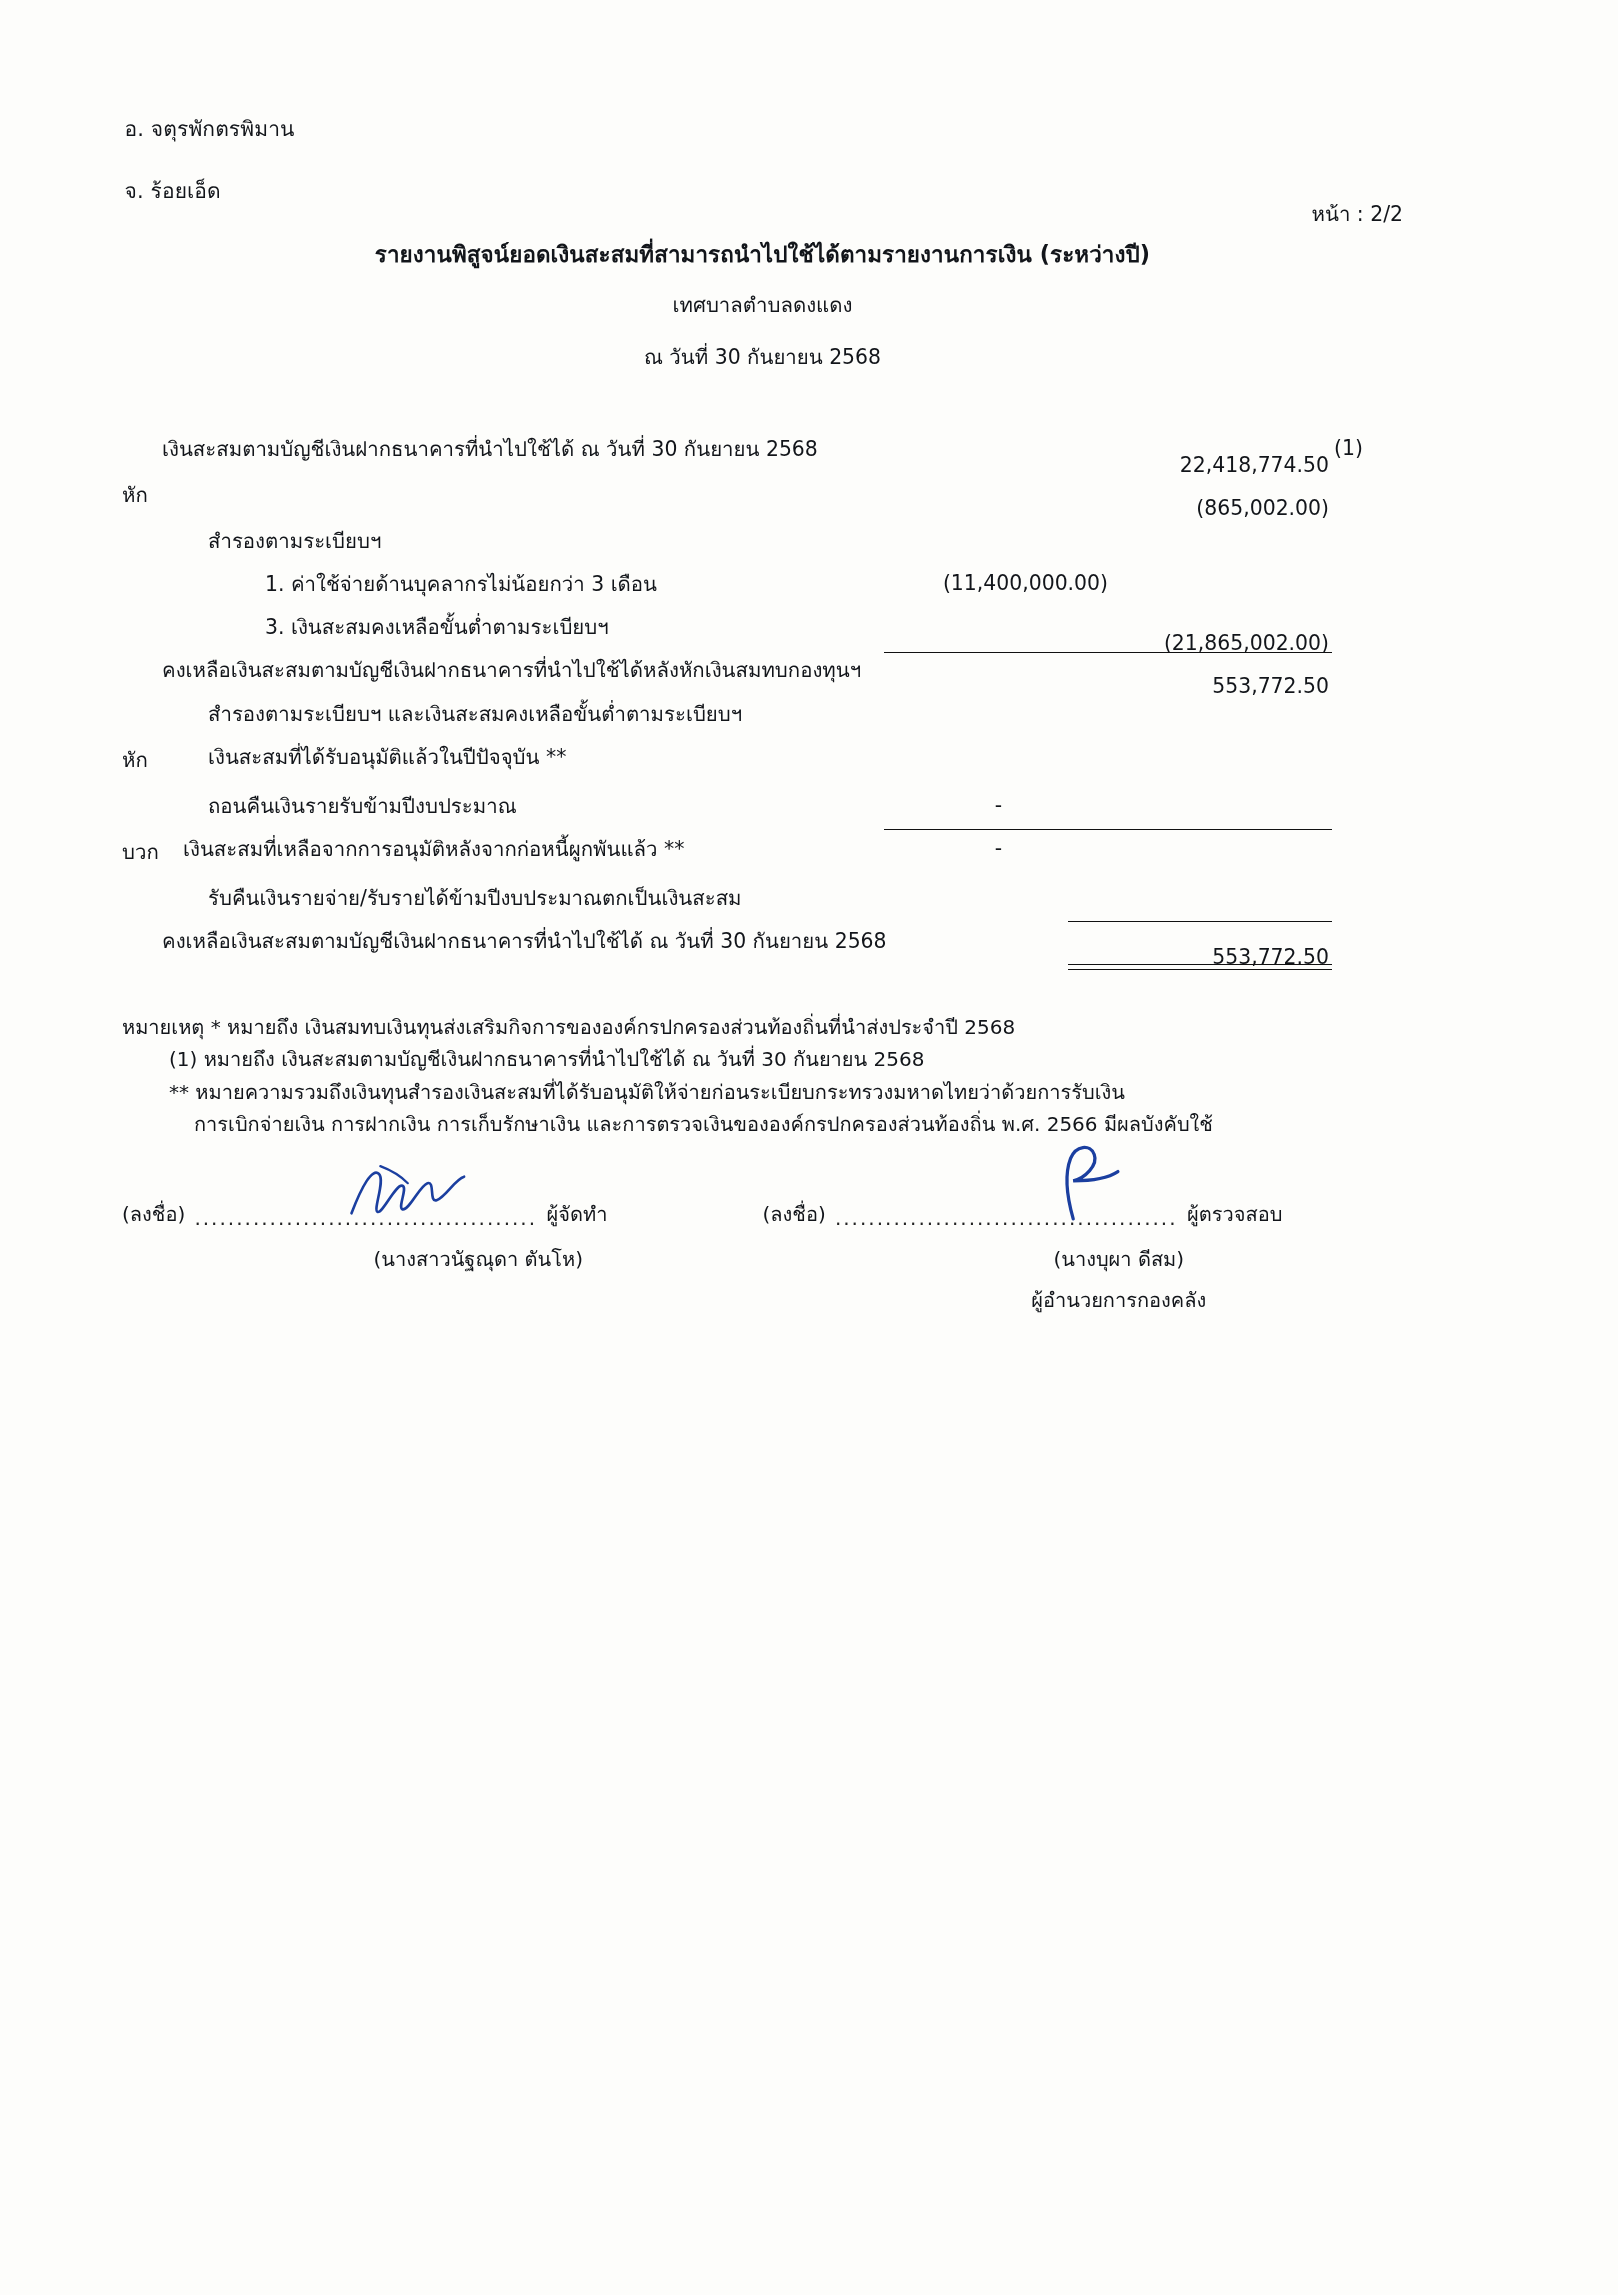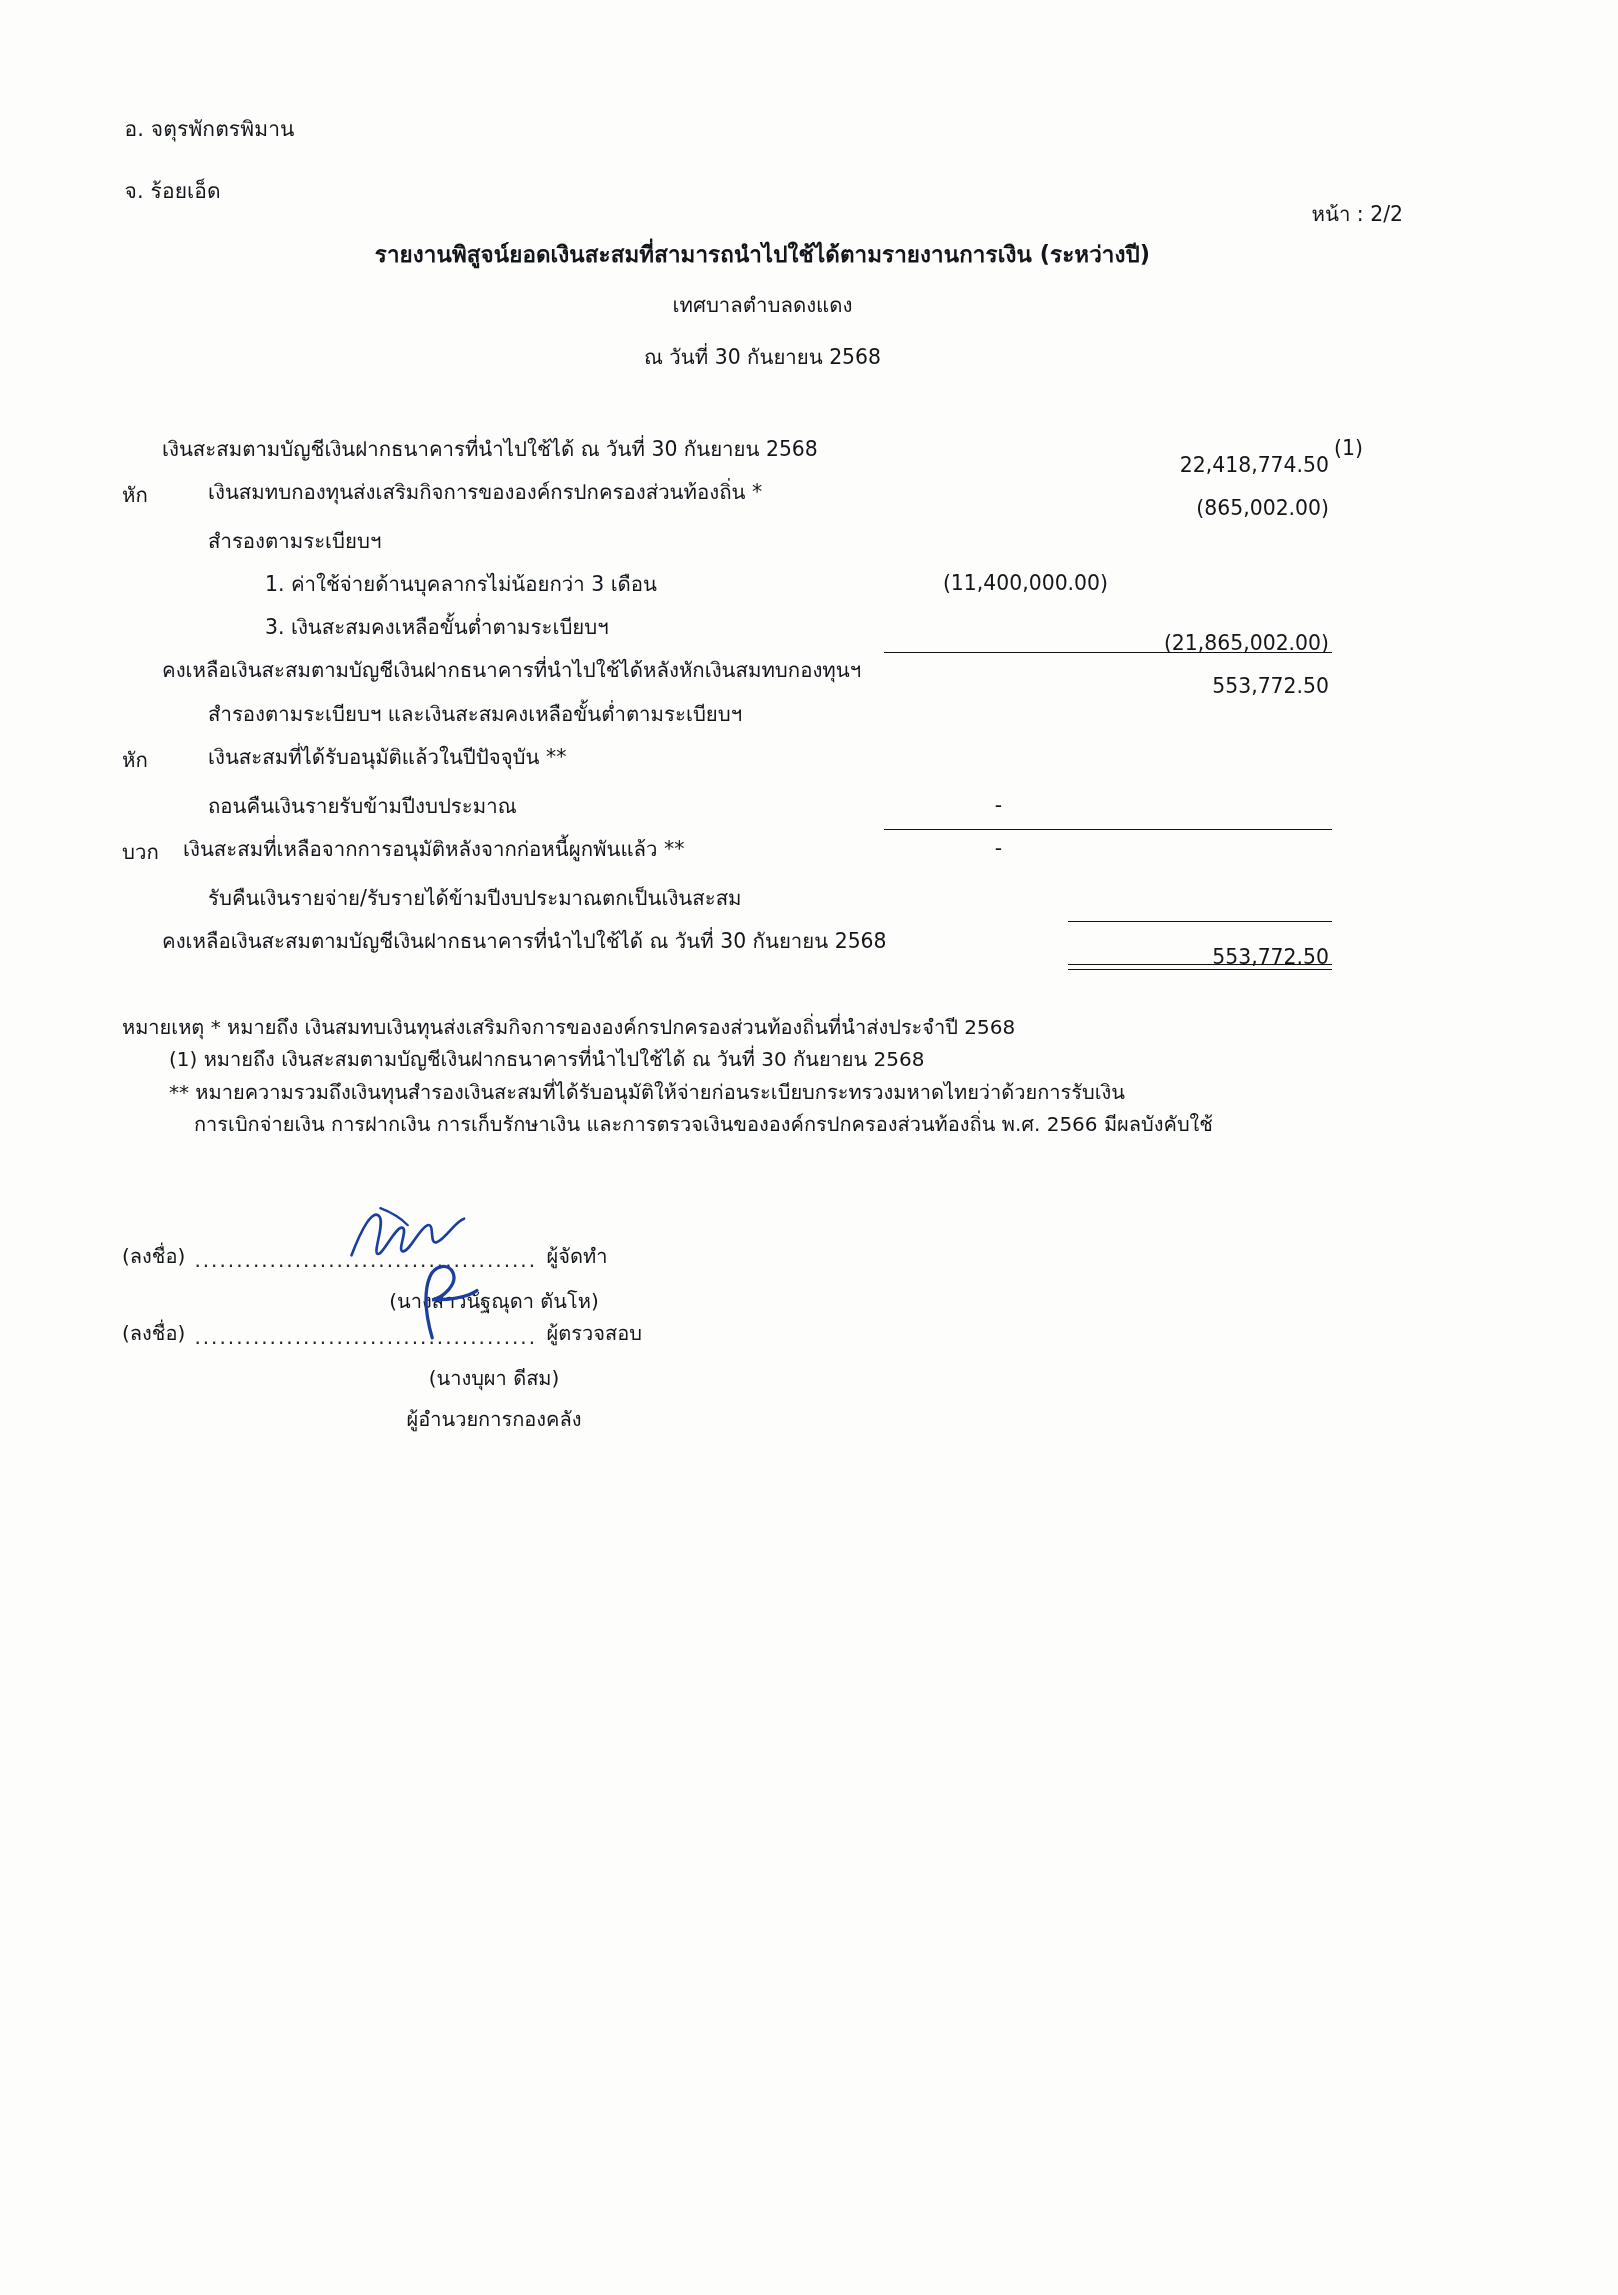--- a/index.html
+++ b/index.html
@@ -144,25 +144,24 @@
     font-size: 20px;
     line-height: 1.62;
   }
   .notes .n-line { white-space: nowrap; }
   .notes .ind-a { padding-left: 47px; }
   .notes .ind-b { padding-left: 47px; }
   .notes .ind-c { padding-left: 72px; }
 
   
   .signs {
-    margin-top: 99px;
+    margin-top: 57px;
     display: flex;
     justify-content: space-between;
     font-size: 20px;
-    flex-direction: column;
   }
   .sig-col {
     position: relative;
     width: 672px;
   }
   .sig-row {
     display: flex;
     align-items: flex-end;
     justify-content: flex-start;
     gap: 9.2px;
@@ -217,21 +216,20 @@
 
       <div class="row">
         <div class="lead"></div>
         <div class="desc">เงินสะสมตามบัญชีเงินฝากธนาคารที่นำไปใช้ได้  ณ  วันที่ 30 กันยายน 2568</div>
         <div class="num-right">22,418,774.50</div>
         <div class="tagnote">(1)</div>
       </div>
 
       <div class="row">
         <div class="lead">หัก</div>
-        <div class="desc ind1">เงินสมทบกองทุนส่งเสริมกิจการขององค์กรปกครองส่วนท้องถิ่น *</div>
         <div class="num-right">(865,002.00)</div>
       </div>
 
       <div class="row">
         <div class="lead"></div>
         <div class="desc ind1">สำรองตามระเบียบฯ</div>
       </div>
 
       <div class="row">
         <div class="lead"></div>

